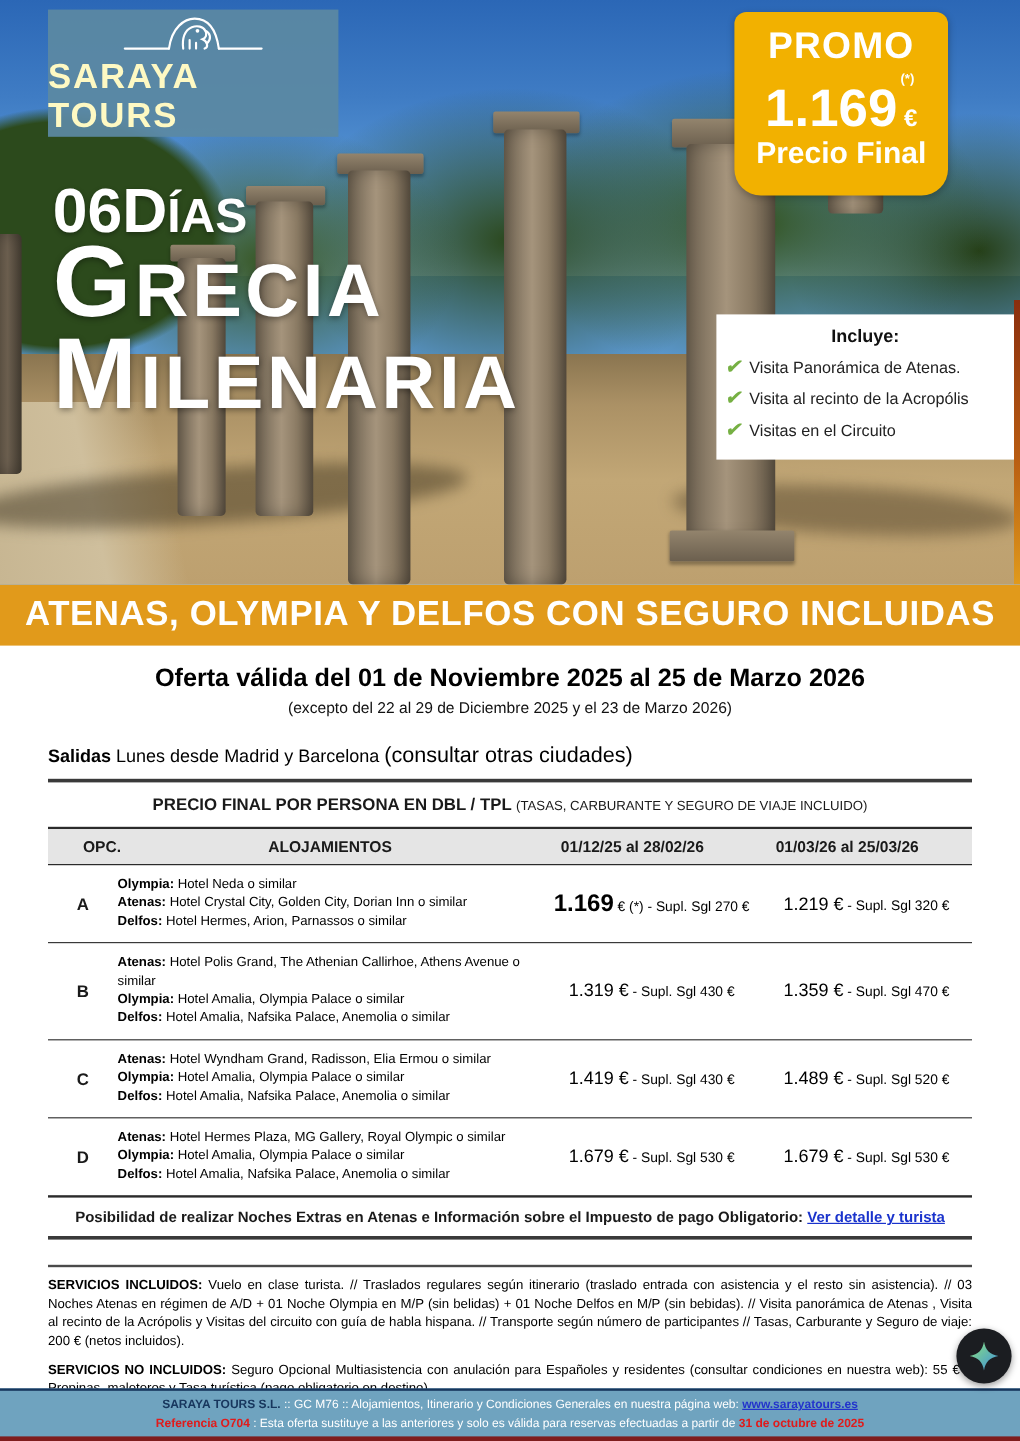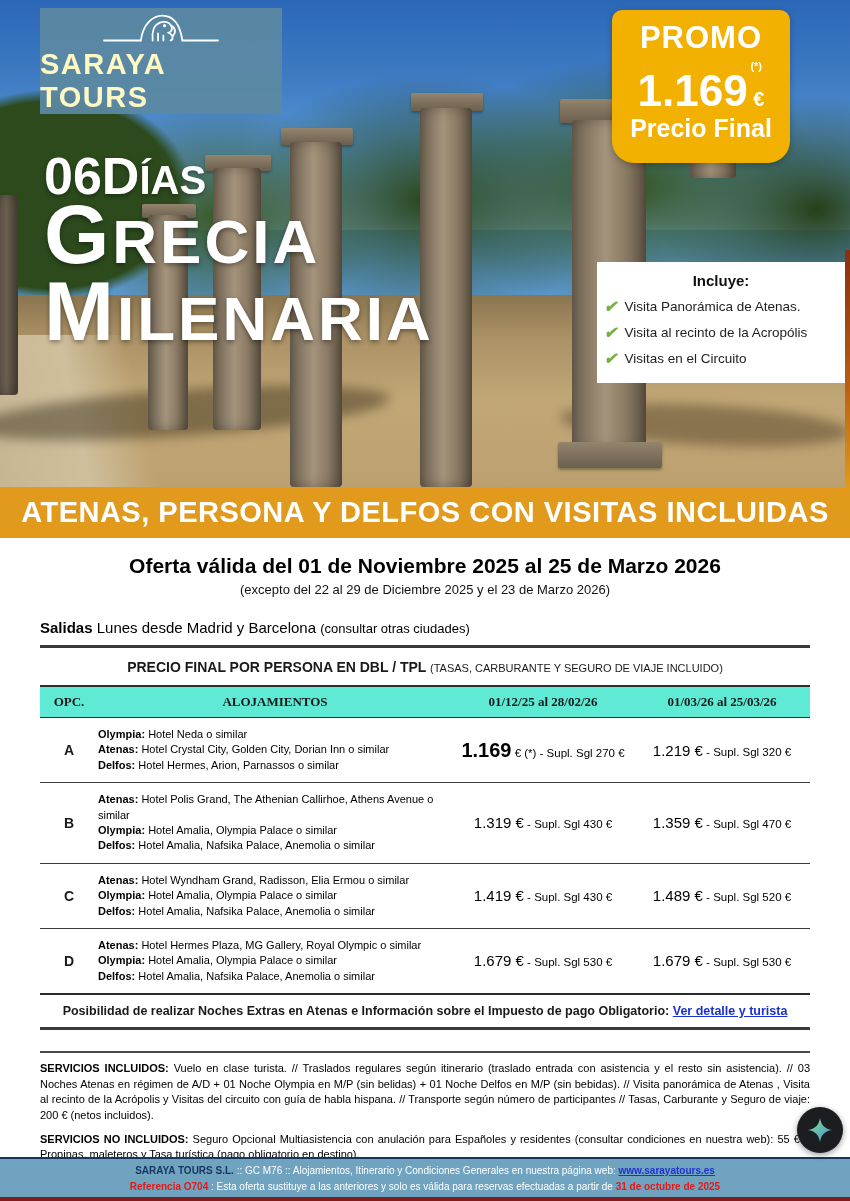--- a/index.html
+++ b/index.html
@@ -69,29 +69,29 @@
 
   
   .banner { width:850px; height:51px; background:#e19a1b; color:#fff; text-align:center;
           font-size:29px; font-weight:bold; line-height:51px; letter-spacing:.5px; }
 
   
   .offer-title { text-align:center; font-size:21px; font-weight:bold; margin-top:16px; color:#000; }
   .offer-sub { text-align:center; font-size:13px; margin-top:4px; color:#111; }
   .salidas { margin:22px 40px 0; font-size:15px; color:#000; }
   .salidas b { font-size:15px; }
-  .salidas .note { font-size:13px; }
+  .salidas .note { font-size:18px; }
 
   
   .ptable { margin:9px 40px 0; border-top:3px solid #3a3a3a; border-bottom:3px solid #3a3a3a; }
   .ptable-title { text-align:center; padding:10px 0 9px; border-bottom:2px solid #2b2b2b; }
   .ptable-title b { font-size:14px;text-align:right; }
   .ptable-title span { font-size:11px; }
   .pgrid { display:grid; grid-template-columns:58px 1fr 182px 176px; align-items:center; }
-  .phead { background:#5eead4; border-bottom:1.5px solid #2b2b2b; padding:7px 0;font-family:Liberation Serif, serif; }
+  .phead { background:#e5e5e5; border-bottom:1.5px solid #2b2b2b; padding:7px 16px; }
   .phead div { font-size:13px; font-weight:bold; text-align:center; }
   .phead .h-aloj { text-align:center; }
   .prow { border-bottom:1.5px solid #3a3a3a; padding:9px 0; }
   .prow:nth-of-type(6) { border-bottom:2px solid #2b2b2b; }
   .opc { text-align:center; font-weight:bold; font-size:14px; }
   .hotels { font-size:11px; line-height:1.4; color:#000; padding-right:14px; }
   .hotels b { font-size:11px; }
   .price { text-align:center; font-size:15px; color:#000; }
   .price .sup { font-size:11.5px; }
   .price-promo .big { font-size:20px; font-weight:bold; }
@@ -187,21 +187,21 @@
       </div>
     <div class="inc-item">
         <span class="check">✔</span>
         <span>Visitas en el Circuito</span>
       </div>
   </div>
 
   <div class="edge-ribbon"></div>
 </div>
 
-<div class="banner">ATENAS, PERSONA Y DELFOS CON VISITAS INCLUIDAS</div>
+<div class="banner">ATENAS, OLYMPIA Y DELFOS CON SEGURO INCLUIDAS</div>
 
 <div class="offer-title">Oferta válida del 01 de Noviembre 2025 al 25 de Marzo 2026</div>
 <div class="offer-sub">(excepto del 22 al 29 de Diciembre 2025 y el 23 de Marzo 2026)</div>
 
 <div class="salidas">
   <b>Salidas</b><span> Lunes desde Madrid y Barcelona </span><span class="note">(consultar otras ciudades)</span>
 </div>
 
 <div class="ptable">
   <div class="ptable-title">

